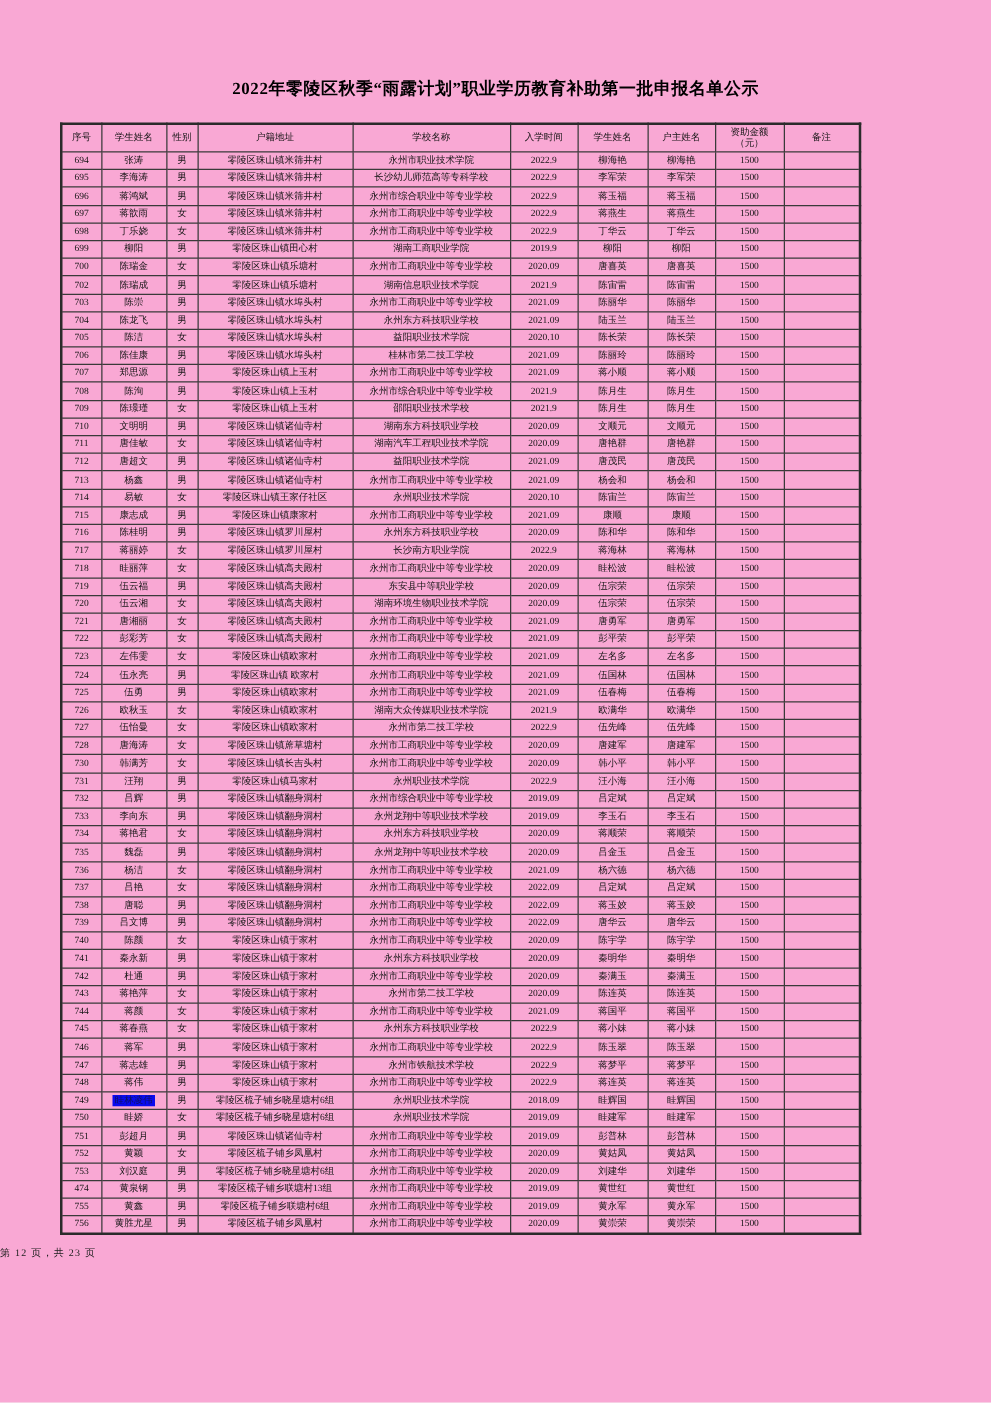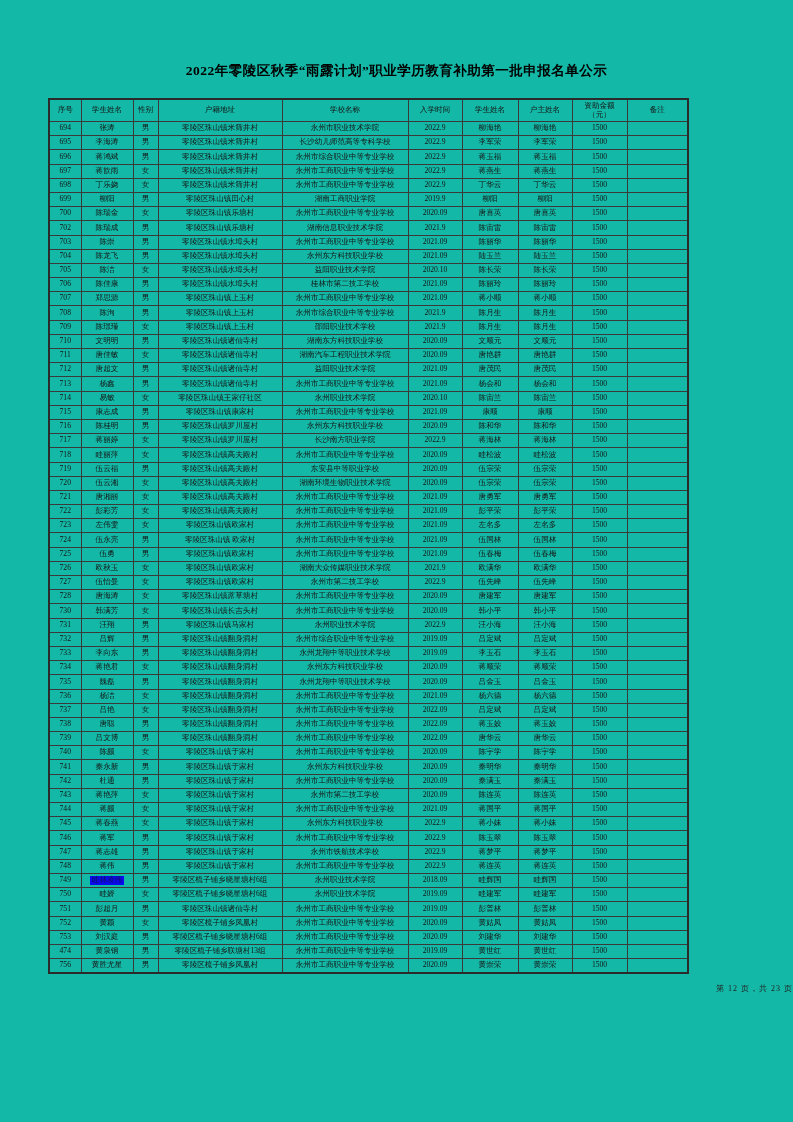--- a/index.html
+++ b/index.html
@@ -1,41 +1,41 @@
 <!DOCTYPE html>
 <html><head>
 <meta charset="utf-8">
 <style>
   html,body{margin:0;padding:0;}
   body{
     width:793px;height:1122px;background:#ffffff;position:relative;
     font-family:"Liberation Serif","DejaVu Serif",serif;color:#1a1a1a;
   }
-  .page{position:absolute;inset:0;background:#14b8a6;outline:1px solid #e8e8e8;}
+  .page{position:absolute;inset:0;background:#f9a8d4;outline:1px solid #e8e8e8;}
   .doc-title{
     margin:62px 0 0 0;text-align:center;font-size:13.5px;font-weight:bold;
     color:#000;letter-spacing:0.5px;
   }
   table.roster{
     border-collapse:collapse;table-layout:fixed;
     margin:18px 0 0 48px;width:639px;
     border:2px solid #2b2b2b;
   }
   table.roster th, table.roster td{
     border:1px solid #3a3a3a;
     font-size:7.6px;line-height:1.15;text-align:center;vertical-align:middle;
     padding:0 1px;height:13.2px;overflow:hidden;white-space:nowrap;
     font-weight:normal;color:#141414;
   }
   table.roster thead th{height:21px;white-space:pre-line;font-size:7.6px;}
   .c0{width:32px}.c1{width:52px}.c2{width:25px}.c3{width:124px}.c4{width:126px}
   .c5{width:54px}.c6{width:56px}.c7{width:54px}.c8{width:55px}.c9{width:61px}
   .hl{background:#0a0aee;color:#101060;padding:0 2px;display:inline-block;}
   .page-footer{
-    text-align:right;font-size:8px;color:#222;margin-top:9px;letter-spacing:1px;font-family:Liberation Serif, serif;
+    text-align:left;font-size:8px;color:#222;margin-top:9px;letter-spacing:1px;font-family:Liberation Serif, serif;
   }
 </style>
 </head>
 <body>
 
 <div class="page">
   <h1 class="doc-title">2022年零陵区秋季“雨露计划”职业学历教育补助第一批申报名单公示</h1>
 
   <table class="roster">
     <colgroup>
@@ -768,20 +768,32 @@
           <td>男</td>
           <td>零陵区梳子铺乡联塘村13组</td>
           <td>永州市工商职业中等专业学校</td>
           <td>2019.09</td>
           <td>黄世红</td>
           <td>黄世红</td>
           <td>1500</td>
           <td></td>
         </tr>
         <tr>
+          <td>755</td>
+          <td>黄鑫</td>
+          <td>男</td>
+          <td>零陵区梳子铺乡联塘村6组</td>
+          <td>永州市工商职业中等专业学校</td>
+          <td>2019.09</td>
+          <td>黄永军</td>
+          <td>黄永军</td>
+          <td>1500</td>
+          <td></td>
+        </tr>
+        <tr>
           <td>756</td>
           <td>黄胜尤星</td>
           <td>男</td>
           <td>零陵区梳子铺乡凤凰村</td>
           <td>永州市工商职业中等专业学校</td>
           <td>2020.09</td>
           <td>黄崇荣</td>
           <td>黄崇荣</td>
           <td>1500</td>
           <td></td>

